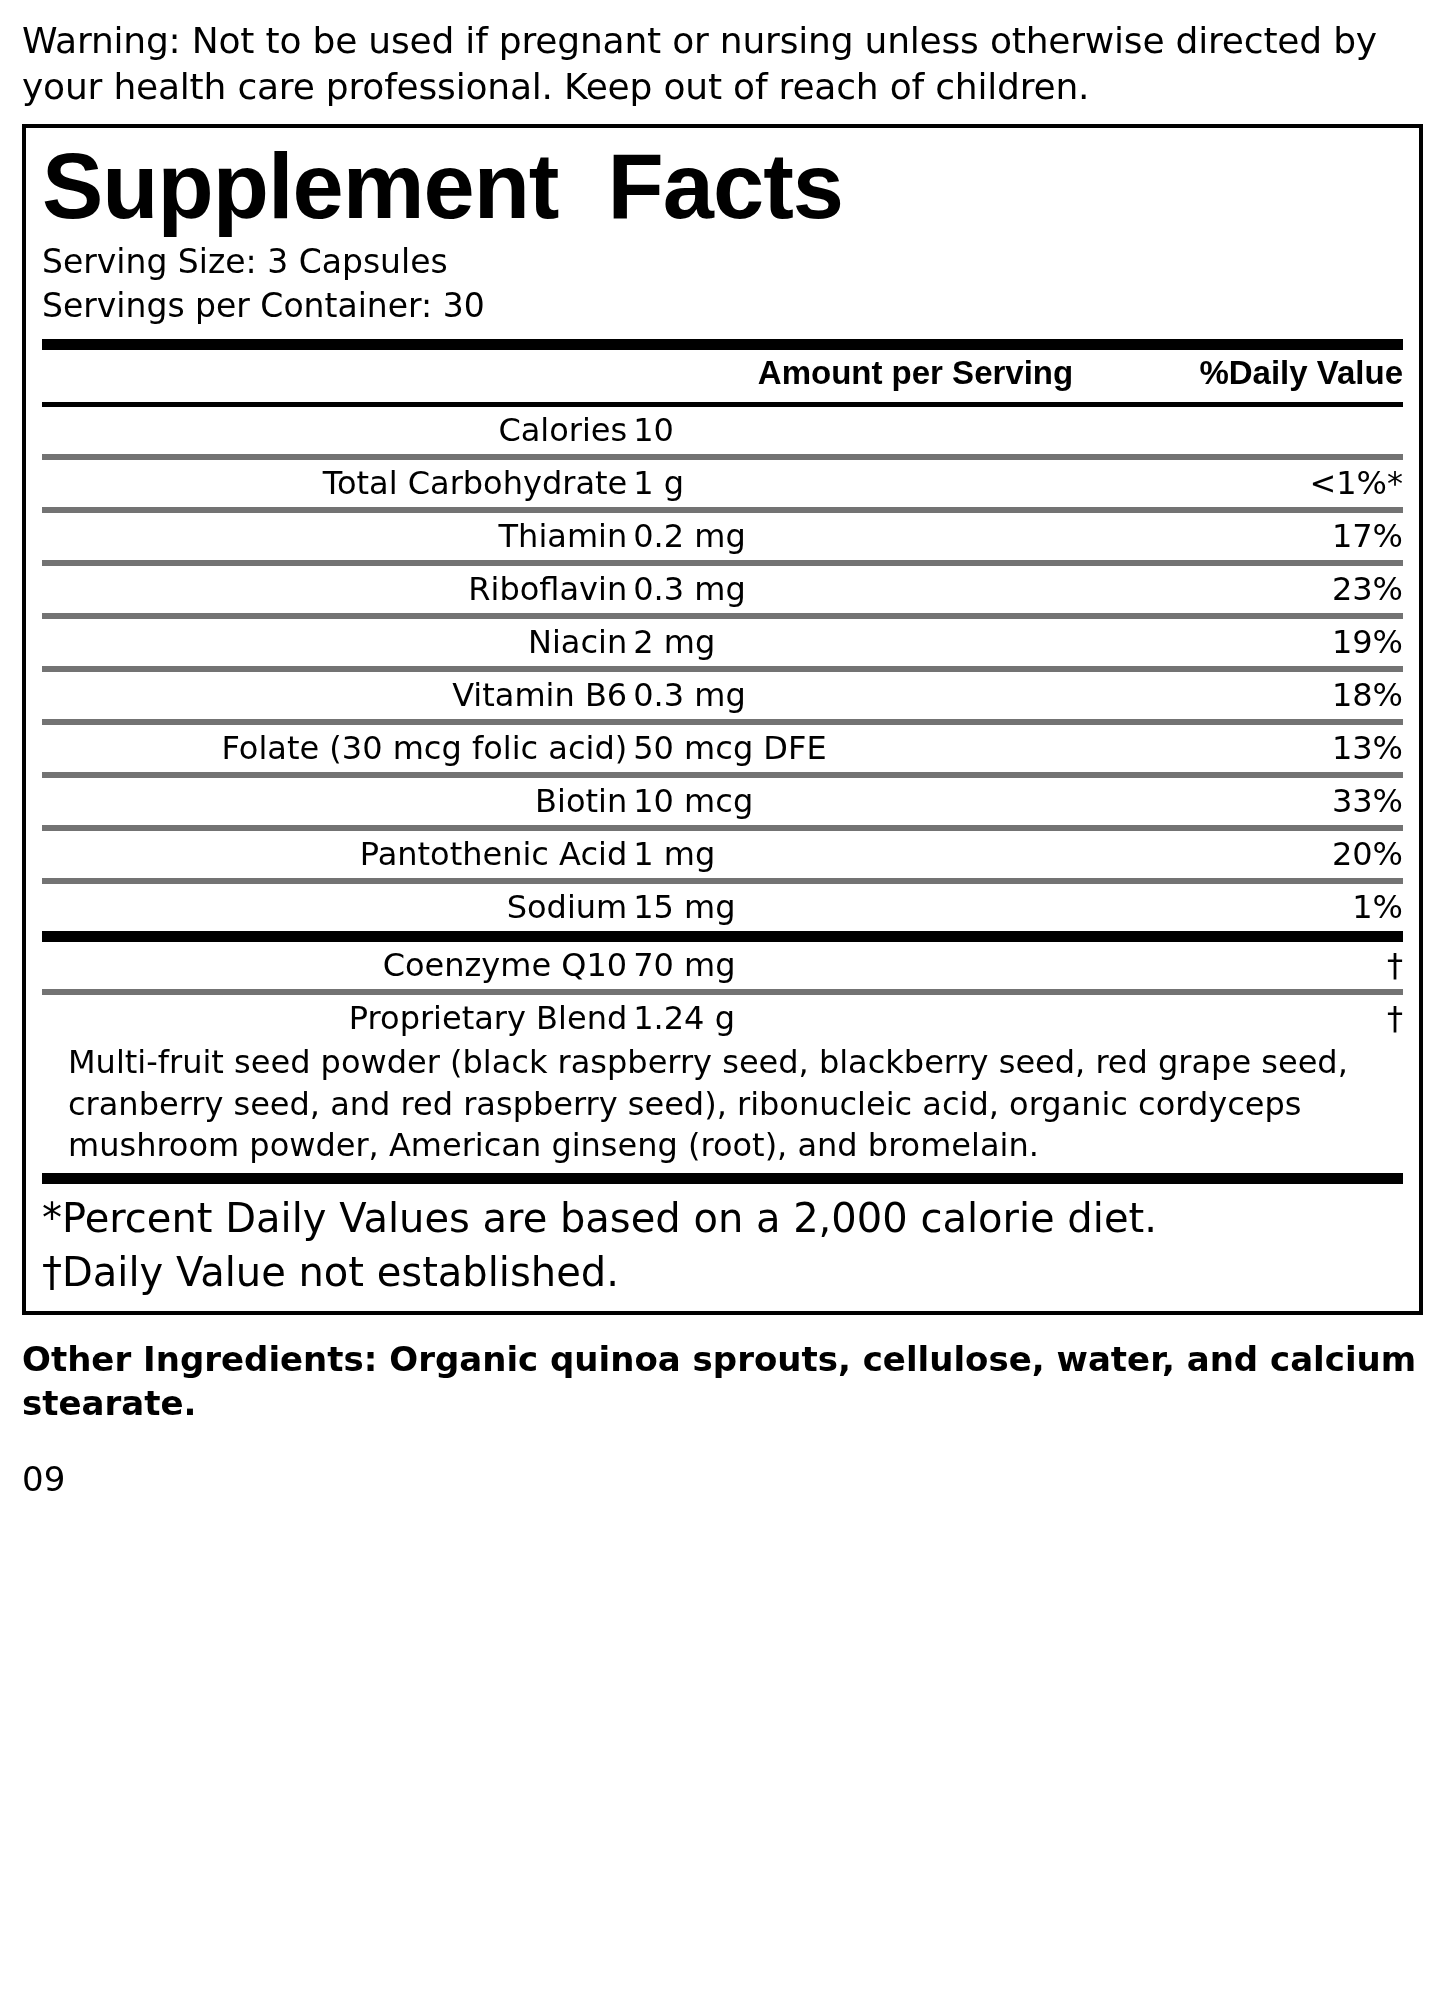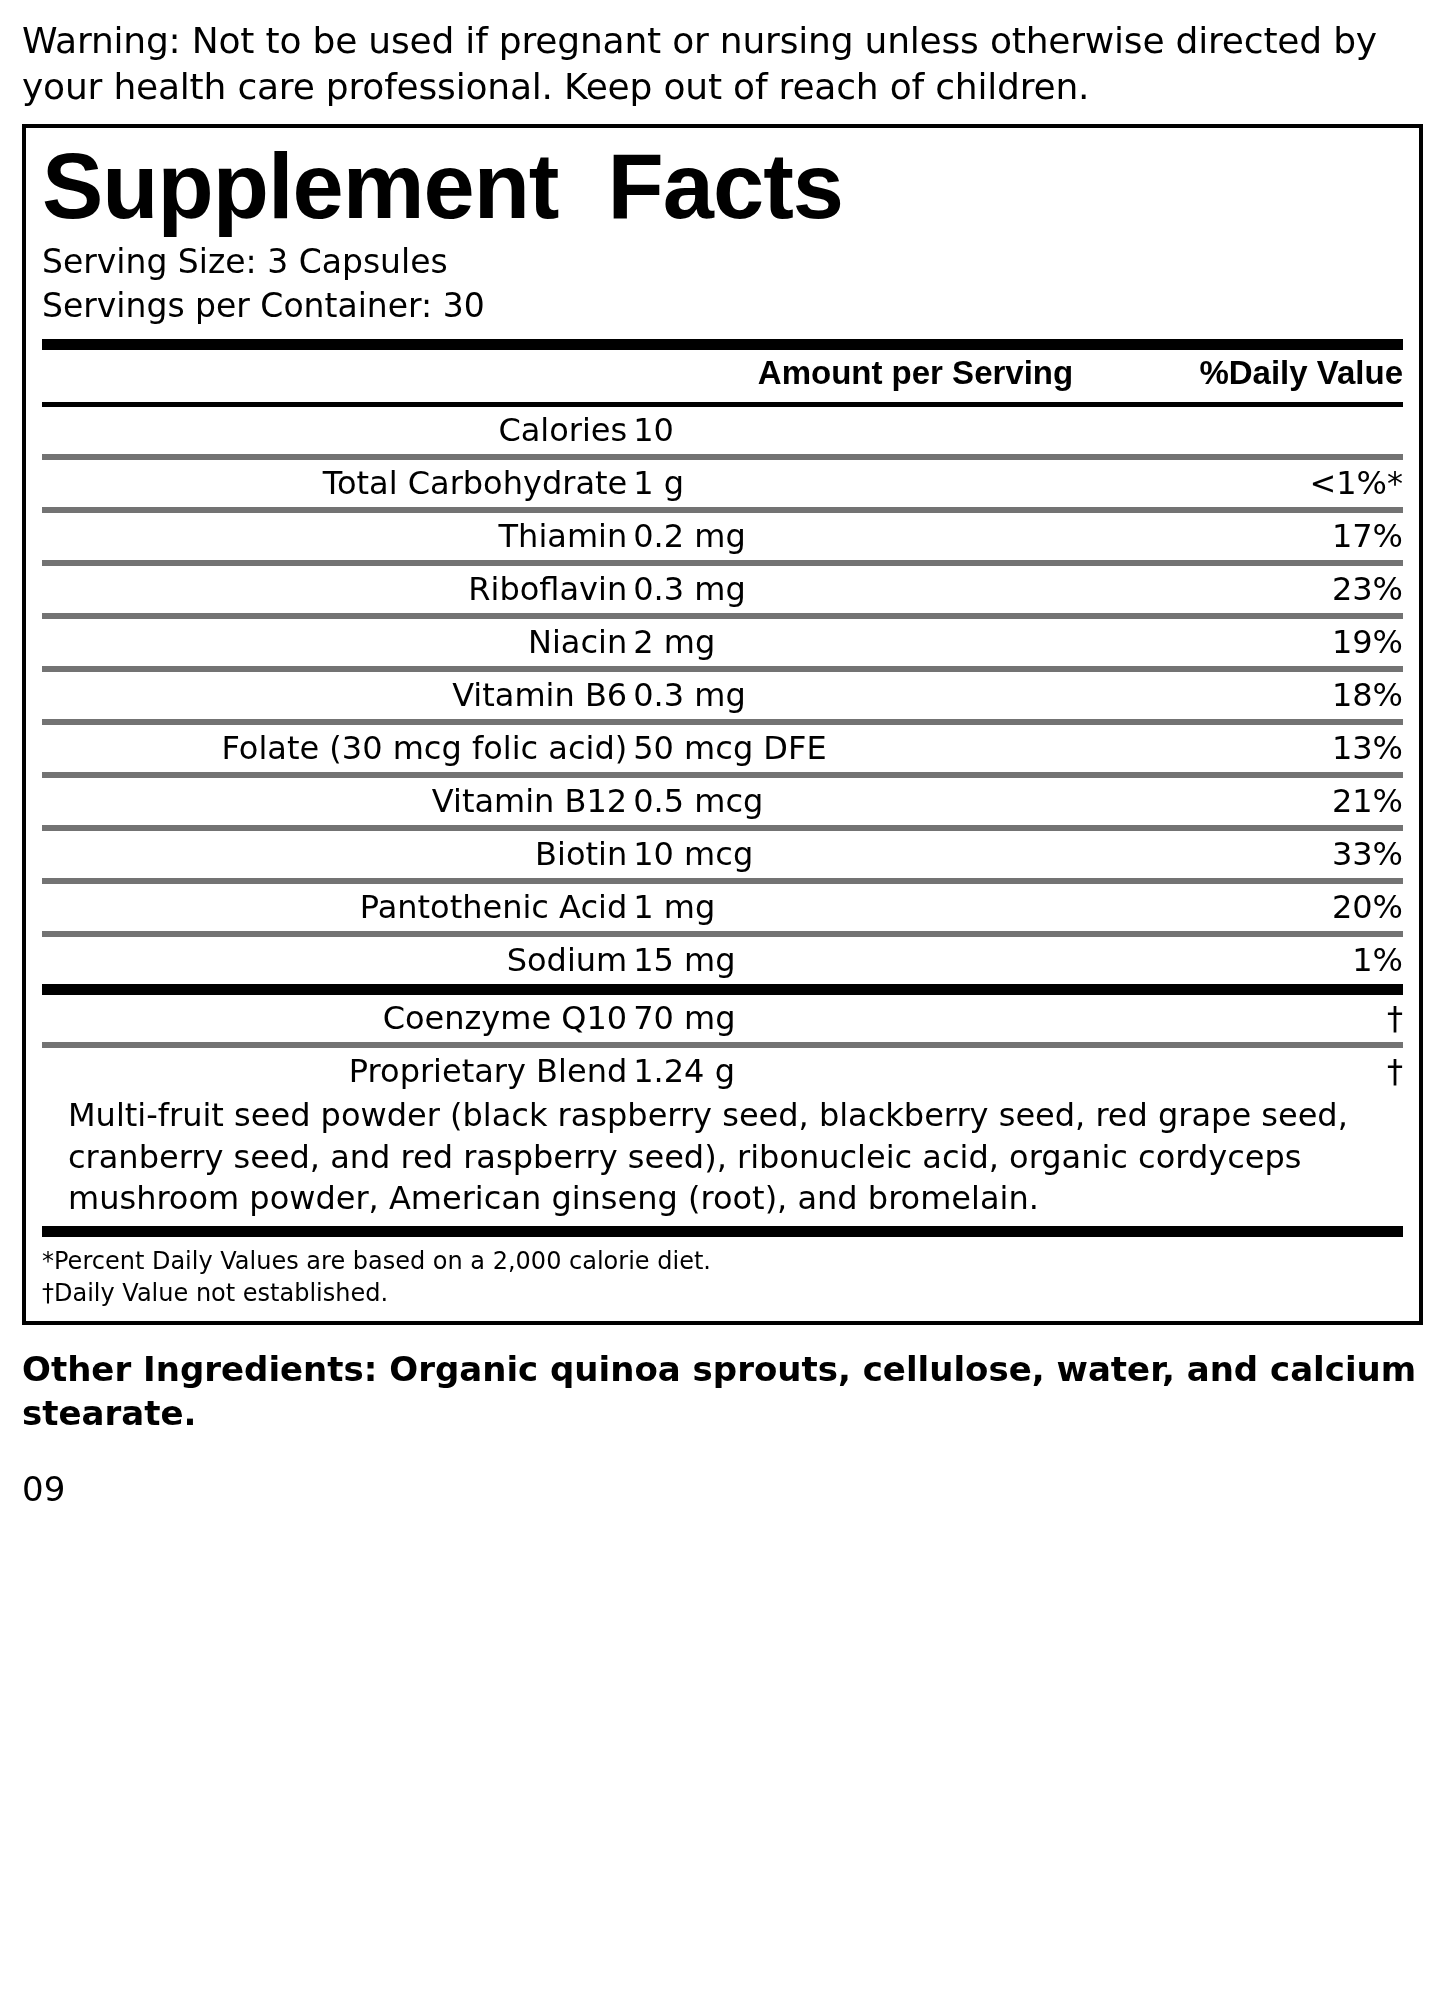--- a/index.html
+++ b/index.html
@@ -109,21 +109,21 @@
     border-top: 0 !important;
     padding-top: 0 !important;
     padding-bottom: 6px !important;
     font-size: 32px;
     line-height: 1.3;
     padding-left: 26px !important;
   }
   .footnotes {
     border-top: 11px solid #000;
     padding-top: 8px;
-    font-size: 24px;
+    font-size: 40px;
     line-height: 1.34;
   }
 
   
   .other-ing {
     font-size: 34px;
     line-height: 1.28;
     margin-top: 23px;
     font-weight: bold;
   }
@@ -184,25 +184,20 @@
         <td class="c-name">Vitamin B6</td>
         <td class="c-amt">0.3 mg</td>
         <td class="c-dv">18%</td>
       </tr>
       <tr class="row">
         <td class="c-name">Folate (30 mcg folic acid)</td>
         <td class="c-amt">50 mcg DFE</td>
         <td class="c-dv">13%</td>
       </tr>
       <tr class="row">
-        <td class="c-name">Vitamin B12</td>
-        <td class="c-amt">0.5 mcg</td>
-        <td class="c-dv">21%</td>
-      </tr>
-      <tr class="row">
         <td class="c-name">Biotin</td>
         <td class="c-amt">10 mcg</td>
         <td class="c-dv">33%</td>
       </tr>
       <tr class="row">
         <td class="c-name">Pantothenic Acid</td>
         <td class="c-amt">1 mg</td>
         <td class="c-dv">20%</td>
       </tr>
       <tr class="row">

